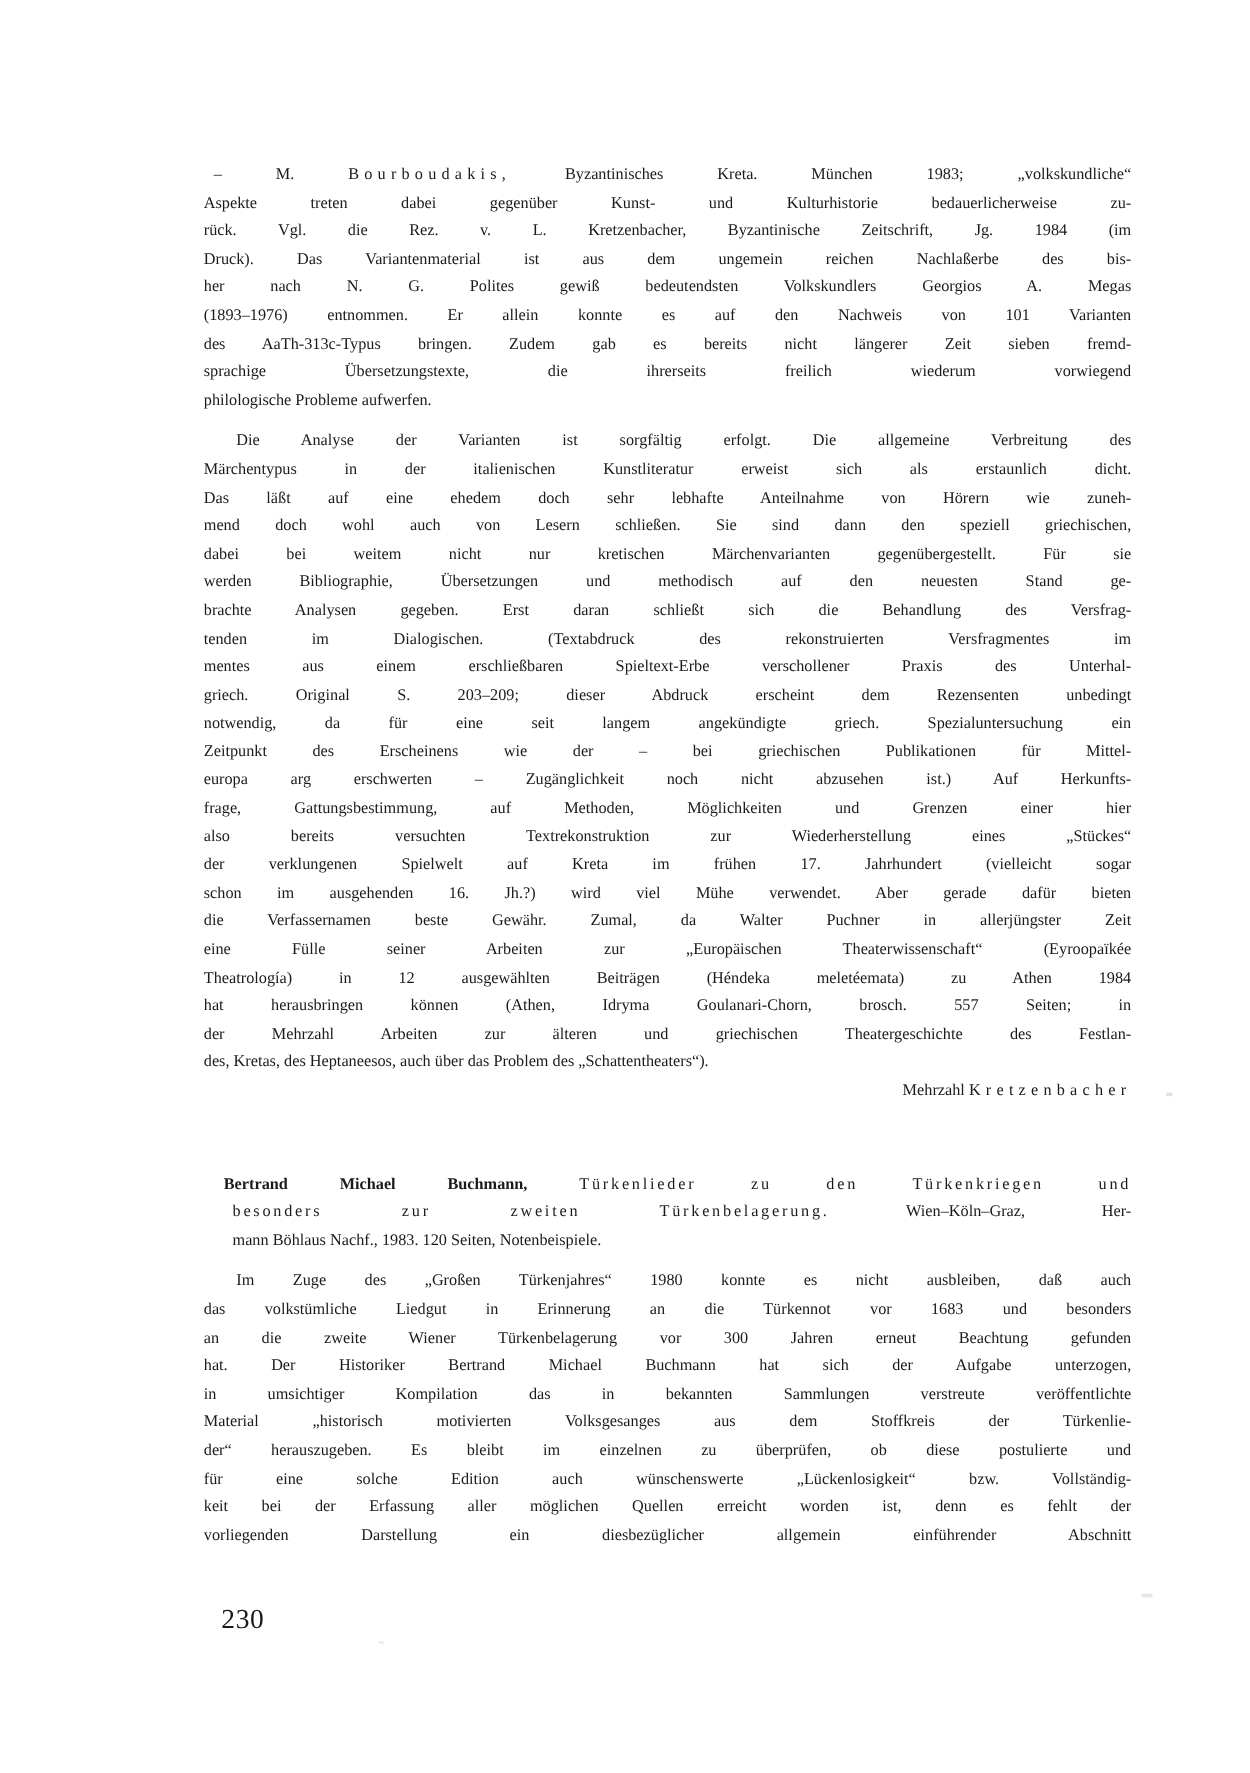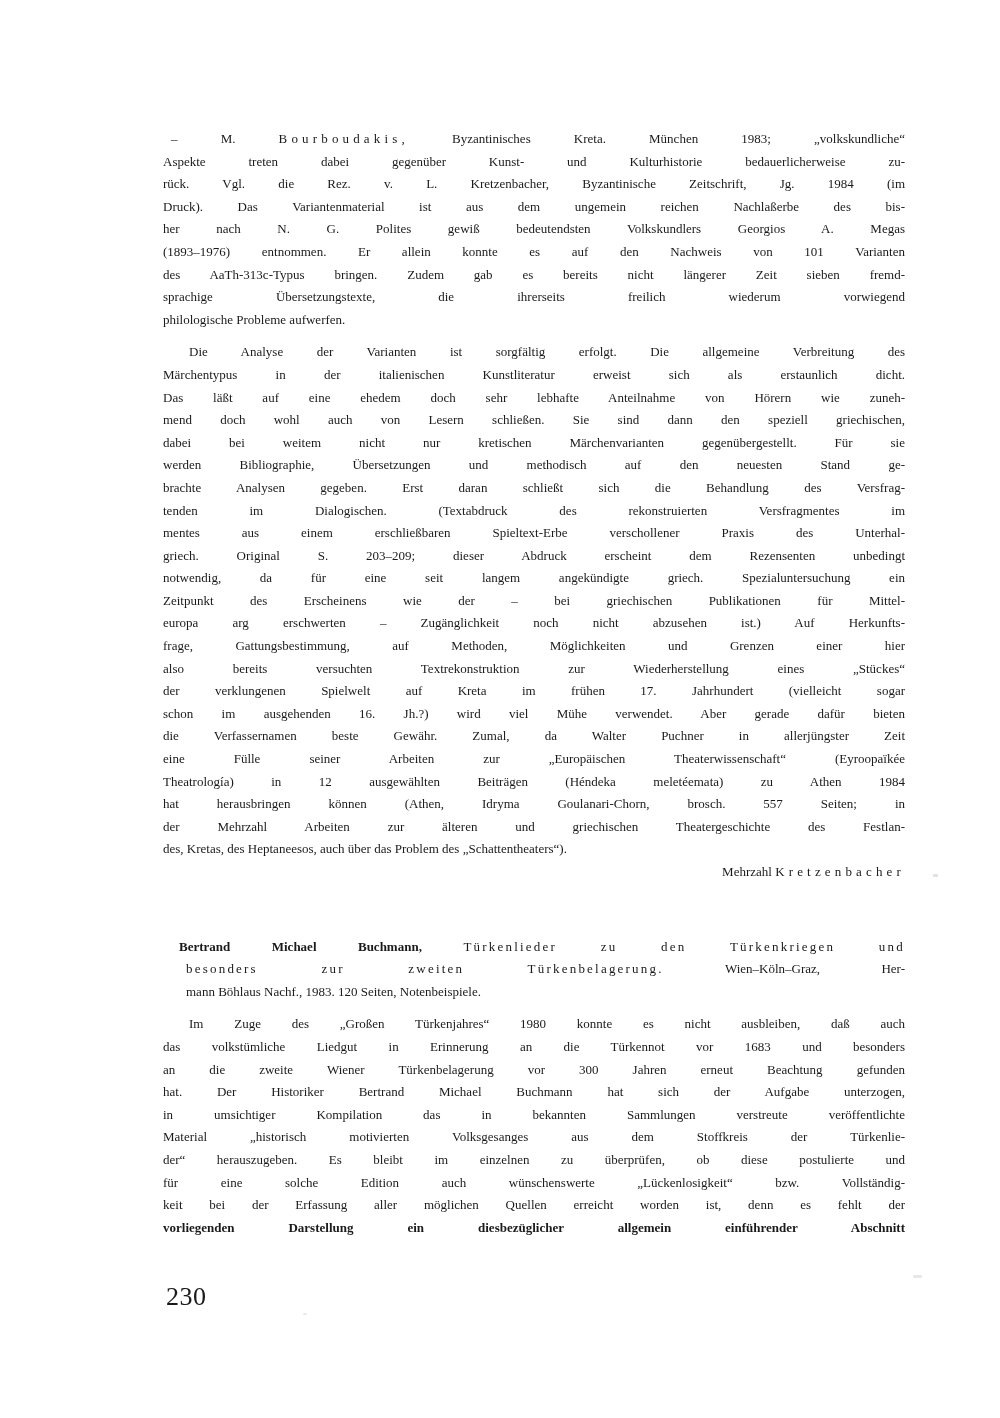--- a/index.html
+++ b/index.html
@@ -27,21 +27,20 @@
     text-align: justify;
     text-align-last: justify;
     text-justify: inter-word;
   }
   .para .tline:last-child {
     text-align-last: left;
   }
   
   .para.cont .tline:last-child {
     text-align-last: justify;
-    font-weight: bold;
   }
   .p-dash .tline:first-child { text-indent: 8px; }
   .p-ind  .tline:first-child { text-indent: 26px; }
   .para + .para { margin-top: 10px; }
   .sig {
     text-align: right;
     margin-top: 0;
   }
   .heading { margin-top: 52px; }
   .heading .tline {
@@ -50,23 +49,23 @@
     margin-left: 23px;
   }
   .heading .tline:first-child { margin-left: 16px; }
   .heading .tline:last-child { text-align-last: left; }
   .after-heading { margin-top: 10px; }
   .b   { font-weight: bold; }
   .sp  { letter-spacing: 0.32em; }
   .sph { letter-spacing: 0.17em; }
   .pagenum {
     position: absolute;
-    left: 166px;
+    left: 177px;
     top: 1282px;
-    font-size: 26px;
+    font-size: 22px;
     letter-spacing: 0.5px;
   }
   .speck {
     position: absolute;
     background: #c9c9c9;
     border-radius: 1px;
   }
   .speck-1 { left: 933px; top: 874px;  width: 5px; height: 3px; opacity: .55; }
   .speck-2 { left: 913px; top: 1275px; width: 9px; height: 3px; opacity: .45; }
   .speck-3 { left: 303px; top: 1313px; width: 4px; height: 2px; opacity: .4; }

